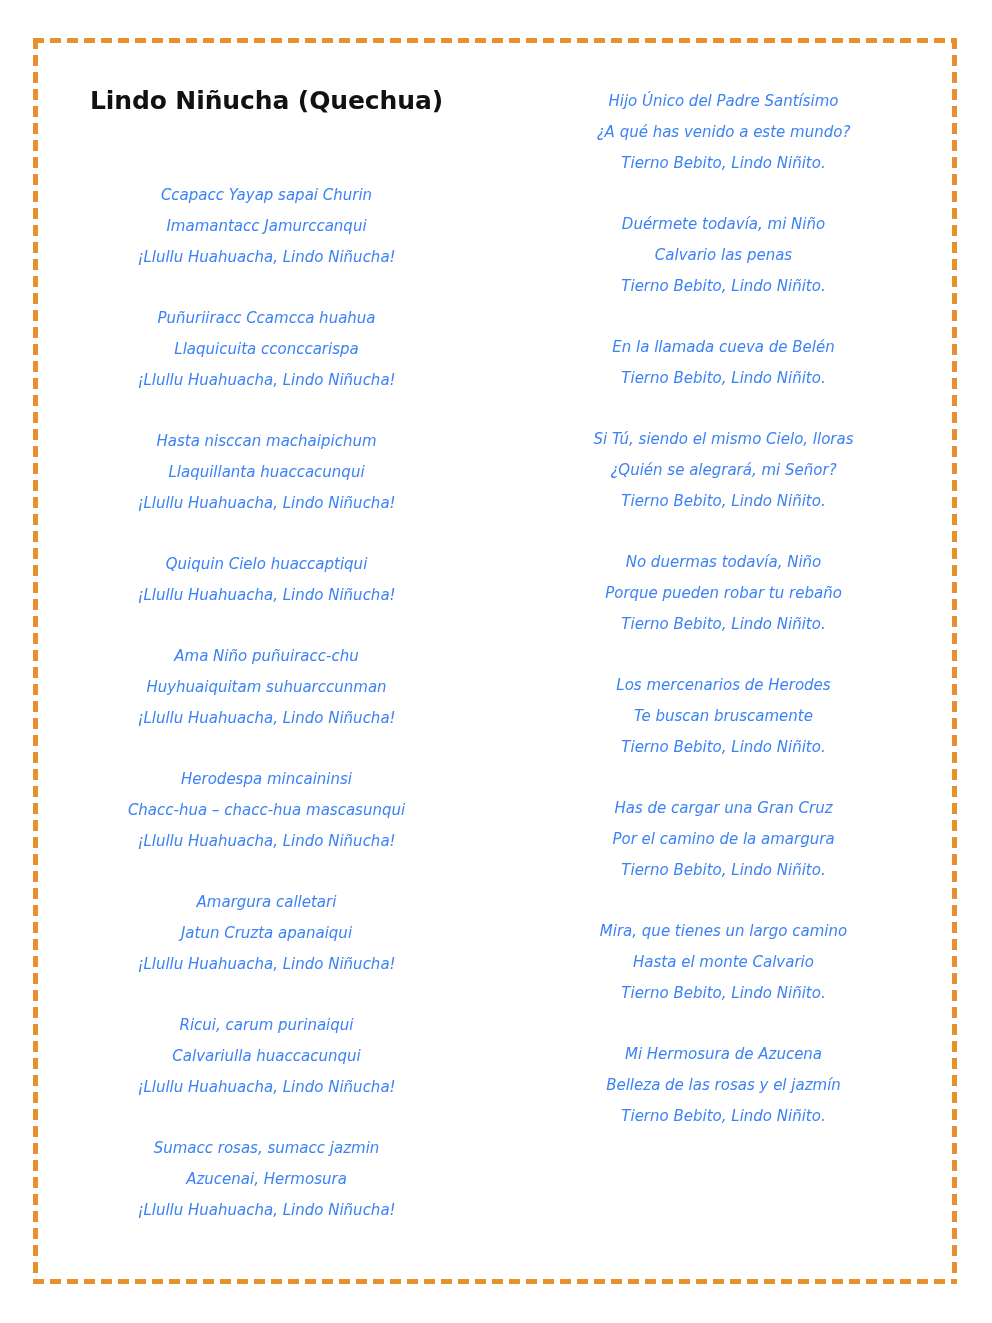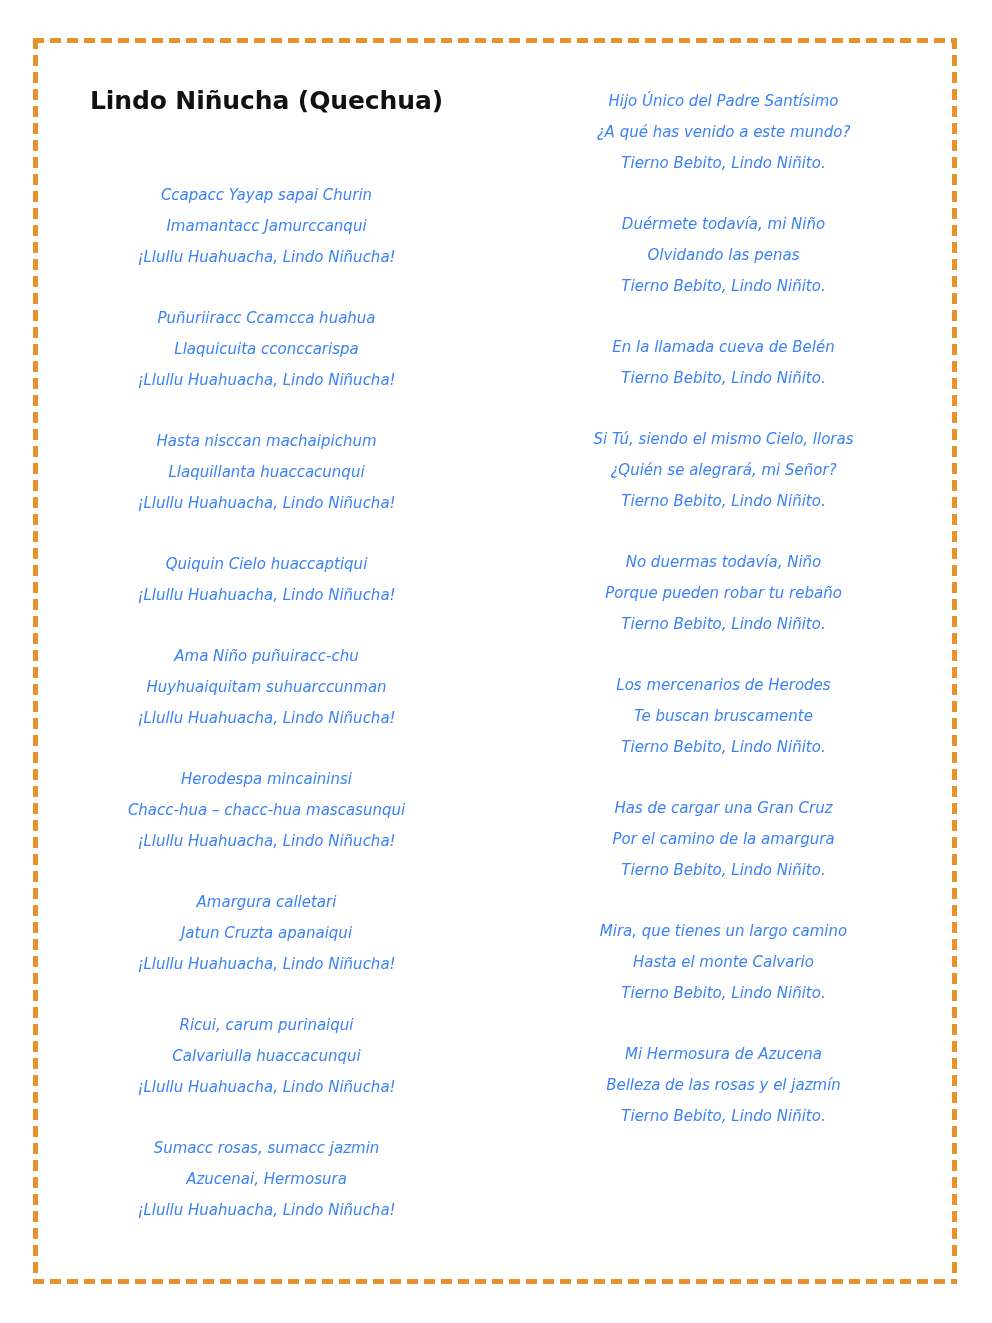--- a/index.html
+++ b/index.html
@@ -163,21 +163,21 @@
     </div>
     <div class="column">
       <div class="verse-list">
           <div class="verse">
             <div class="verse-line">Hijo Único del Padre Santísimo</div>
             <div class="verse-line">¿A qué has venido a este mundo?</div>
             <div class="verse-line">Tierno Bebito, Lindo Niñito.</div>
           </div>
           <div class="verse">
             <div class="verse-line">Duérmete todavía, mi Niño</div>
-            <div class="verse-line">Olvidando las penas</div>
+            <div class="verse-line">Calvario las penas</div>
             <div class="verse-line">Tierno Bebito, Lindo Niñito.</div>
           </div>
           <div class="verse">
             <div class="verse-line">En la llamada cueva de Belén</div>
             <div class="verse-line">Tierno Bebito, Lindo Niñito.</div>
           </div>
           <div class="verse">
             <div class="verse-line">Si Tú, siendo el mismo Cielo, lloras</div>
             <div class="verse-line">¿Quién se alegrará, mi Señor?</div>
             <div class="verse-line">Tierno Bebito, Lindo Niñito.</div>

